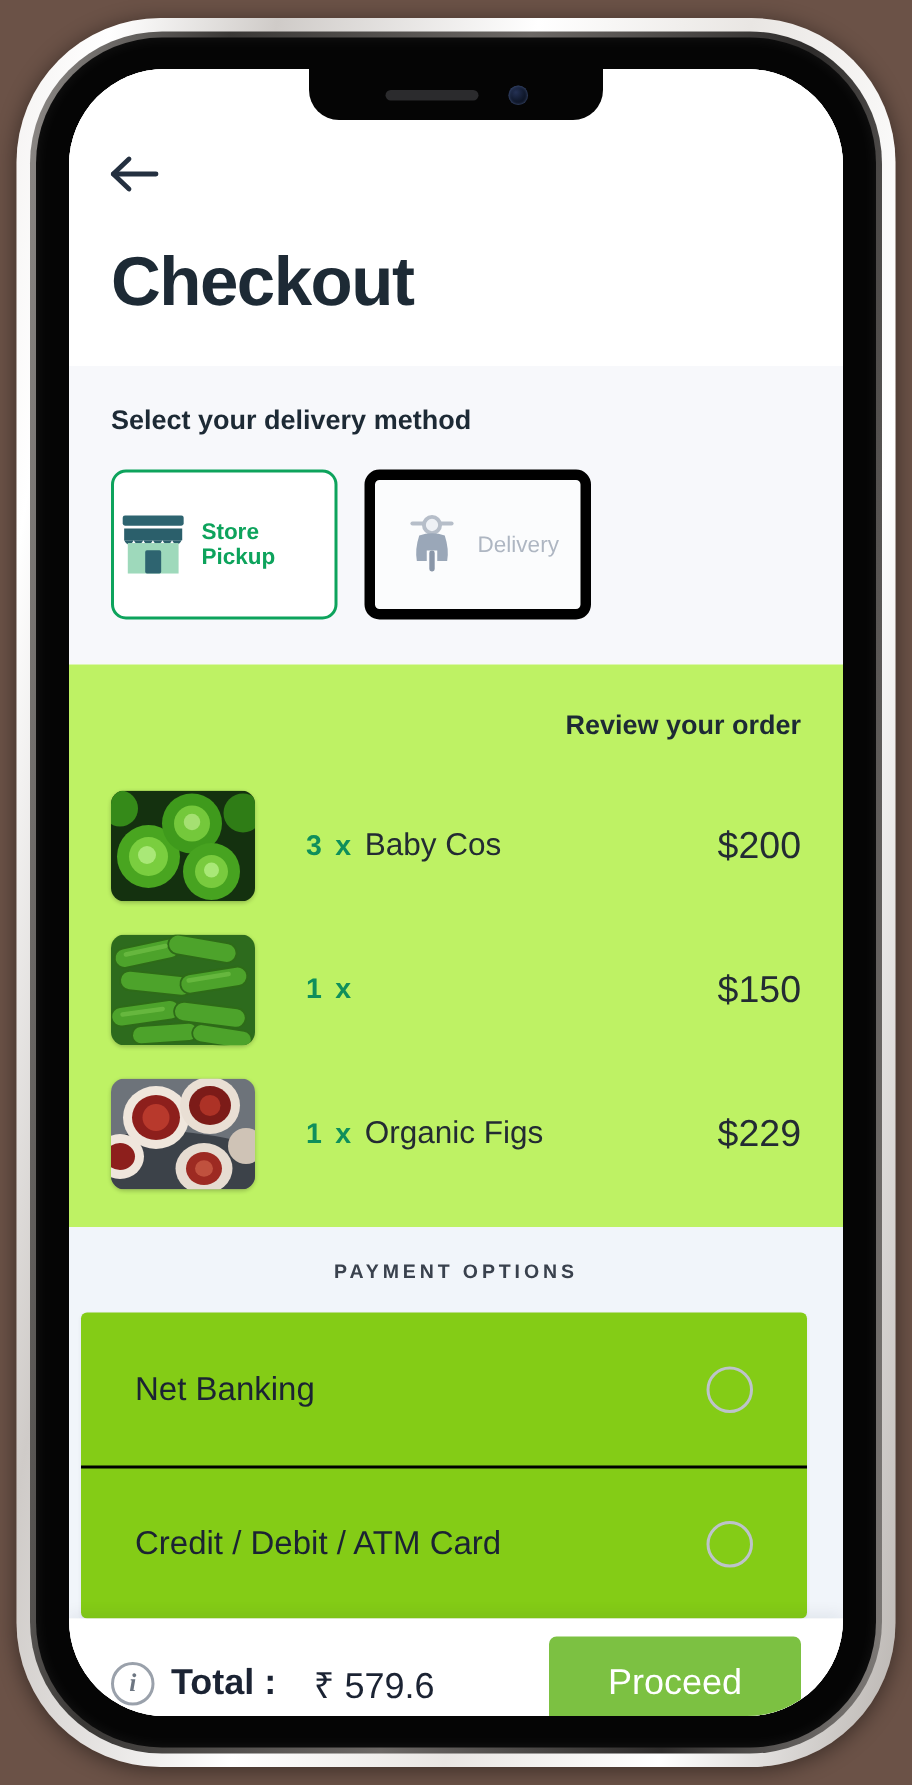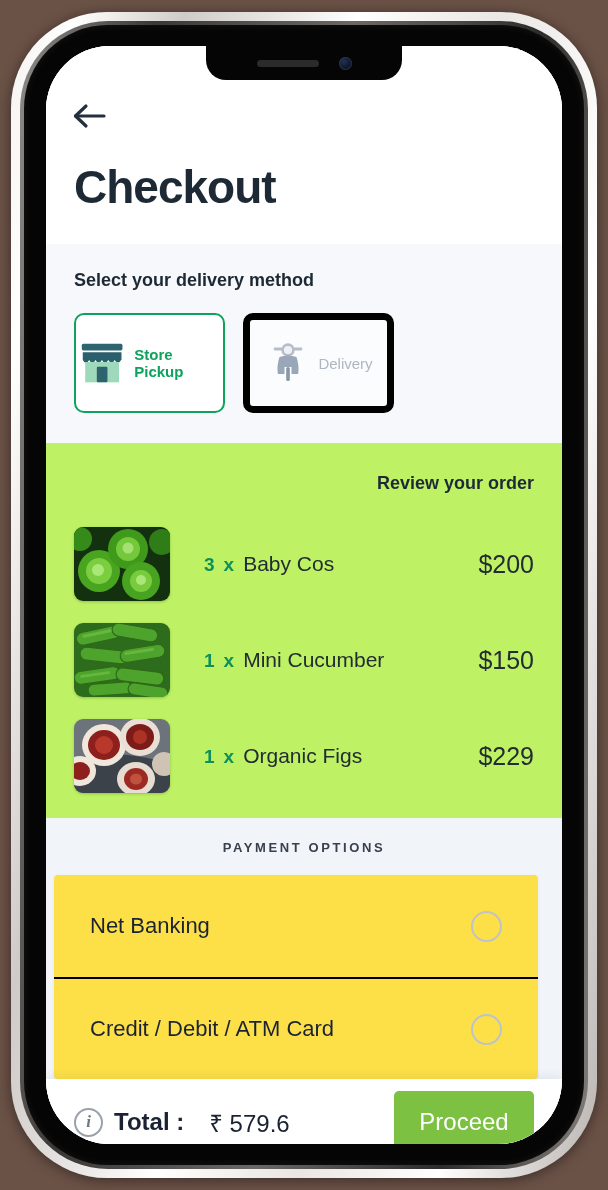--- a/index.html
+++ b/index.html
@@ -83,21 +83,21 @@
   .qty{ font-size:19px; font-weight:bold; color:#0f8f5b; }
   .pname{ font-size:21px; color:#232b33; }
   .price{ font-size:25px; color:#232b33; }
 
   .payment-wrap{ background:#f1f5fa; padding:22px 0 0 0; flex:1; }
   .payment-title{
     text-align:center; font-size:13px; font-weight:bold; color:#39414d;
     letter-spacing:2.6px;
   }
   .payment-card{
-    margin:20px 24px 0 8px; background:#fde047; border-radius:4px;
+    margin:20px 24px 0 8px; background:#84cc16; border-radius:4px;
     box-shadow:0 1px 3px rgba(25,40,70,.07);
   }
   .pay-row{
     display:flex; align-items:center; justify-content:space-between;
     padding:0 36px; height:102px; cursor:pointer;
   }
   .pay-row + .pay-row{ border-top:2px solid #000000; }
   .pay-label{ font-size:22px; color:#1b2333; }
   .radio{ width:31px; height:31px; border-radius:50%; border:2px solid #bdc3ca; }
 
@@ -110,21 +110,21 @@
   .info-icon{
     width:29px; height:29px; border-radius:50%; border:2px solid #9aa1ab;
     display:flex; align-items:center; justify-content:center;
     font-size:17px; font-style:italic; font-weight:bold; color:#6d7682;
     font-family:"Liberation Serif", serif;
   }
   .total-label{ font-size:24px; font-weight:bold; color:#1b2333; }
   .total-value{ font-size:24px; color:#1b2333; margin-left:14px; }
   .proceed-btn{
     background:#7cc142; color:#fff; border:none; border-radius:5px;
-    width:140px; height:62px; font-size:24px; cursor:pointer;
+    width:168px; height:62px; font-size:24px; cursor:pointer;
     font-family:"Liberation Sans", sans-serif;
   }
 </style>
 </head>
 <body>
 
 <div class="phone-outer">
   <div class="phone-mid">
     <div class="phone-body">
       <div class="screen">
@@ -220,21 +220,20 @@
                     <g fill="#7dc94f" opacity=".55">
                       <rect x="8" y="9" width="30" height="3" rx="1.5" transform="rotate(-12 23 10)"></rect>
                       <rect x="50" y="27" width="30" height="3" rx="1.5" transform="rotate(-9 65 28)"></rect>
                       <rect x="6" y="50" width="30" height="3" rx="1.5" transform="rotate(-8 21 51)"></rect>
                     </g>
                   </svg>
                 </div>
                 <div class="row-mid">
                   <span class="qty">1</span>
                   <span class="qty x">x</span>
-                  <span class="pname">Mini Cucumber</span>
                 </div>
                 <div class="price">$150</div>
               </div>
 
               <div class="order-row">
                 <div class="thumb">
                   <svg width="96" height="74" viewBox="0 0 96 74" preserveAspectRatio="none">
                     <rect width="96" height="74" fill="#6d737a"></rect>
                     <path d="M0 40 q30 -12 96 4 v30 H0 Z" fill="#3c4249"></path>
                     <g>

